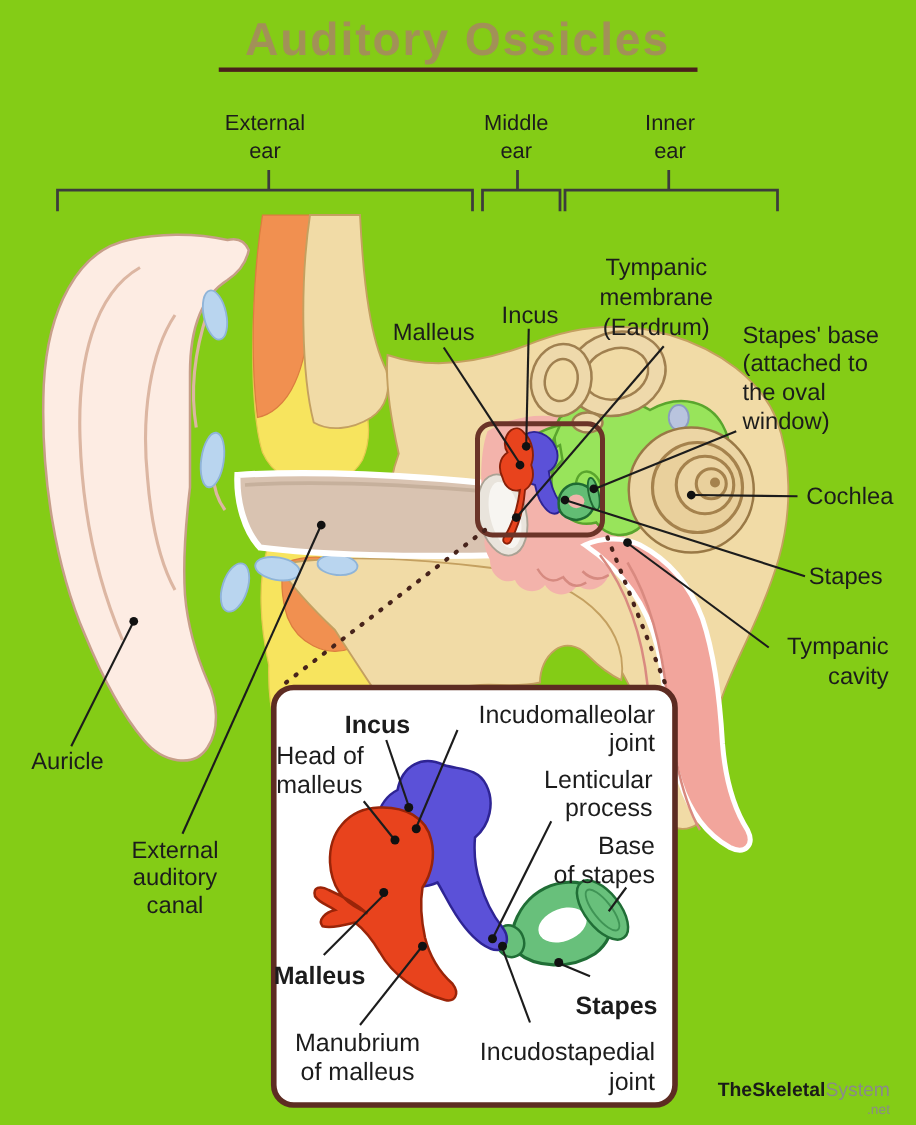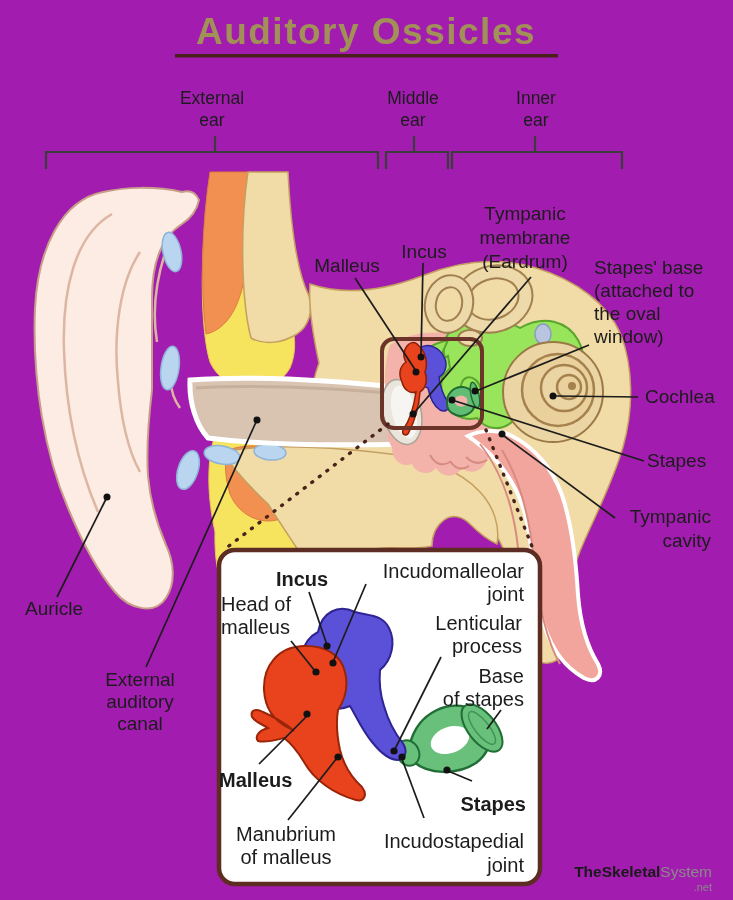--- a/index.html
+++ b/index.html
@@ -1,16 +1,16 @@
 <!DOCTYPE html>
 <html><head>
 <meta charset="utf-8">
 <style>
   html,body{margin:0;padding:0;background:#ffffff;}
-  .stage{position:relative;width:733px;height:900px;background:#a21caf;overflow:hidden;}
+  .stage{position:relative;width:733px;height:900px;background:#84cc16;overflow:hidden;}
   svg{display:block;}
   svg text{font-family:"Liberation Sans","DejaVu Sans",sans-serif;fill:#1c1c1c;}
   .lbl{font-size:19px;}
   .ins{font-size:20px;}
   .ins-b{font-size:20px;font-weight:bold;}
   .reg{font-size:17.5px;}
   .leader{stroke:#1c1c1c;stroke-width:1.7;fill:none;}
   .dot{fill:#111111;}
   .bracket{stroke:#3c3c3c;stroke-width:2.2;fill:none;}
 </style>

